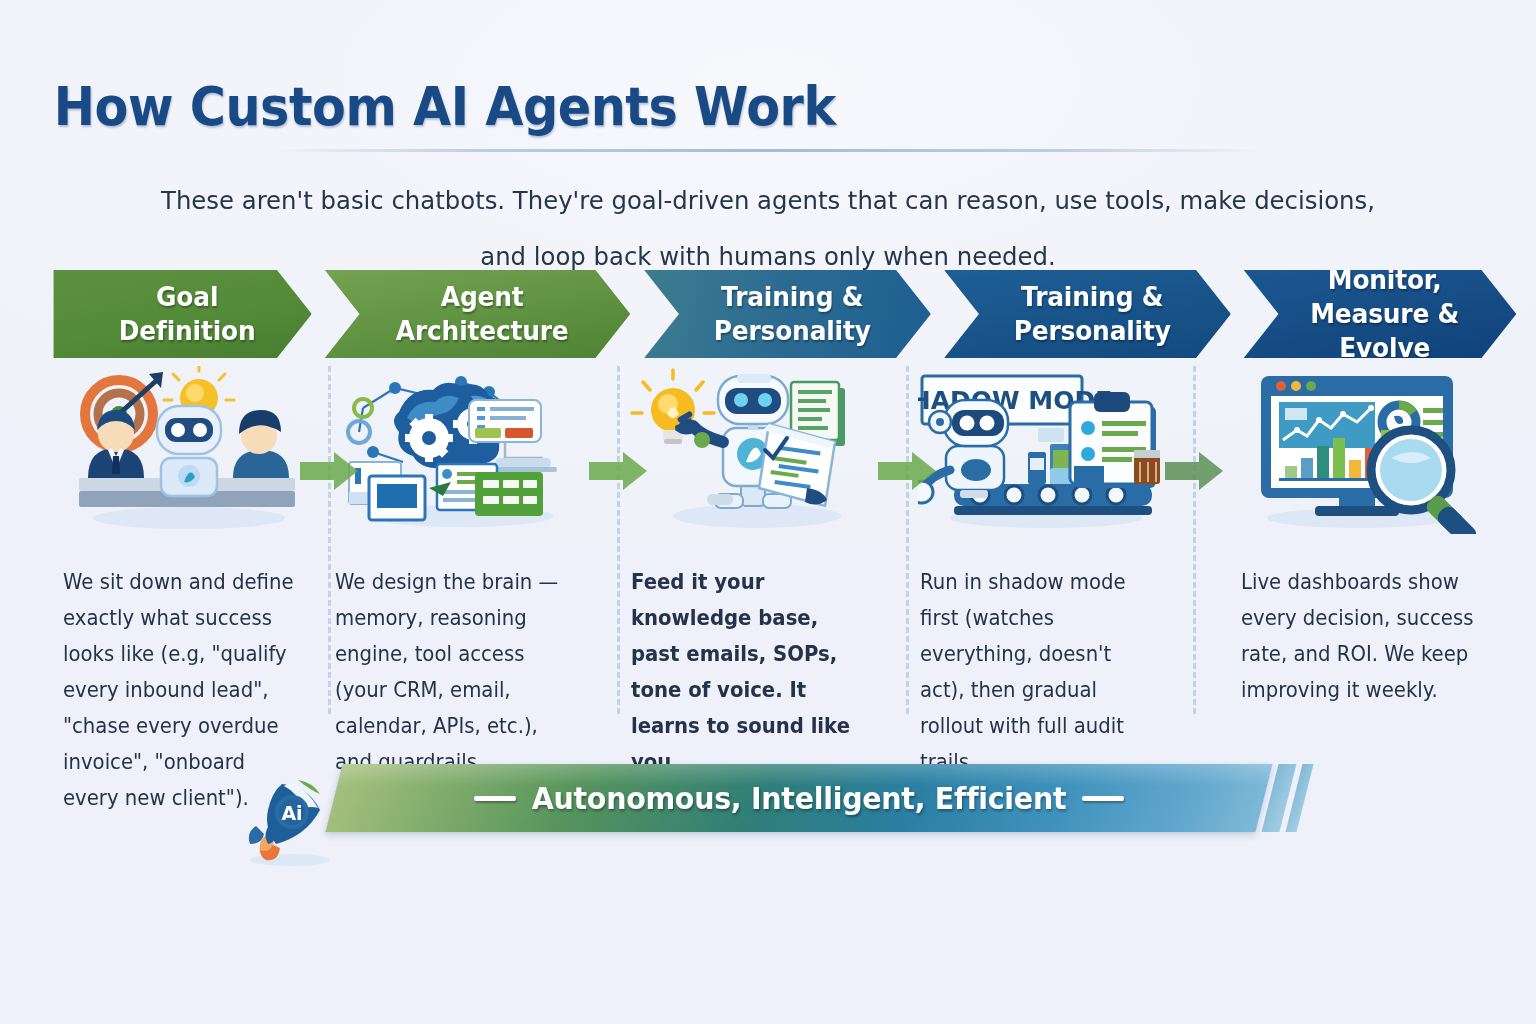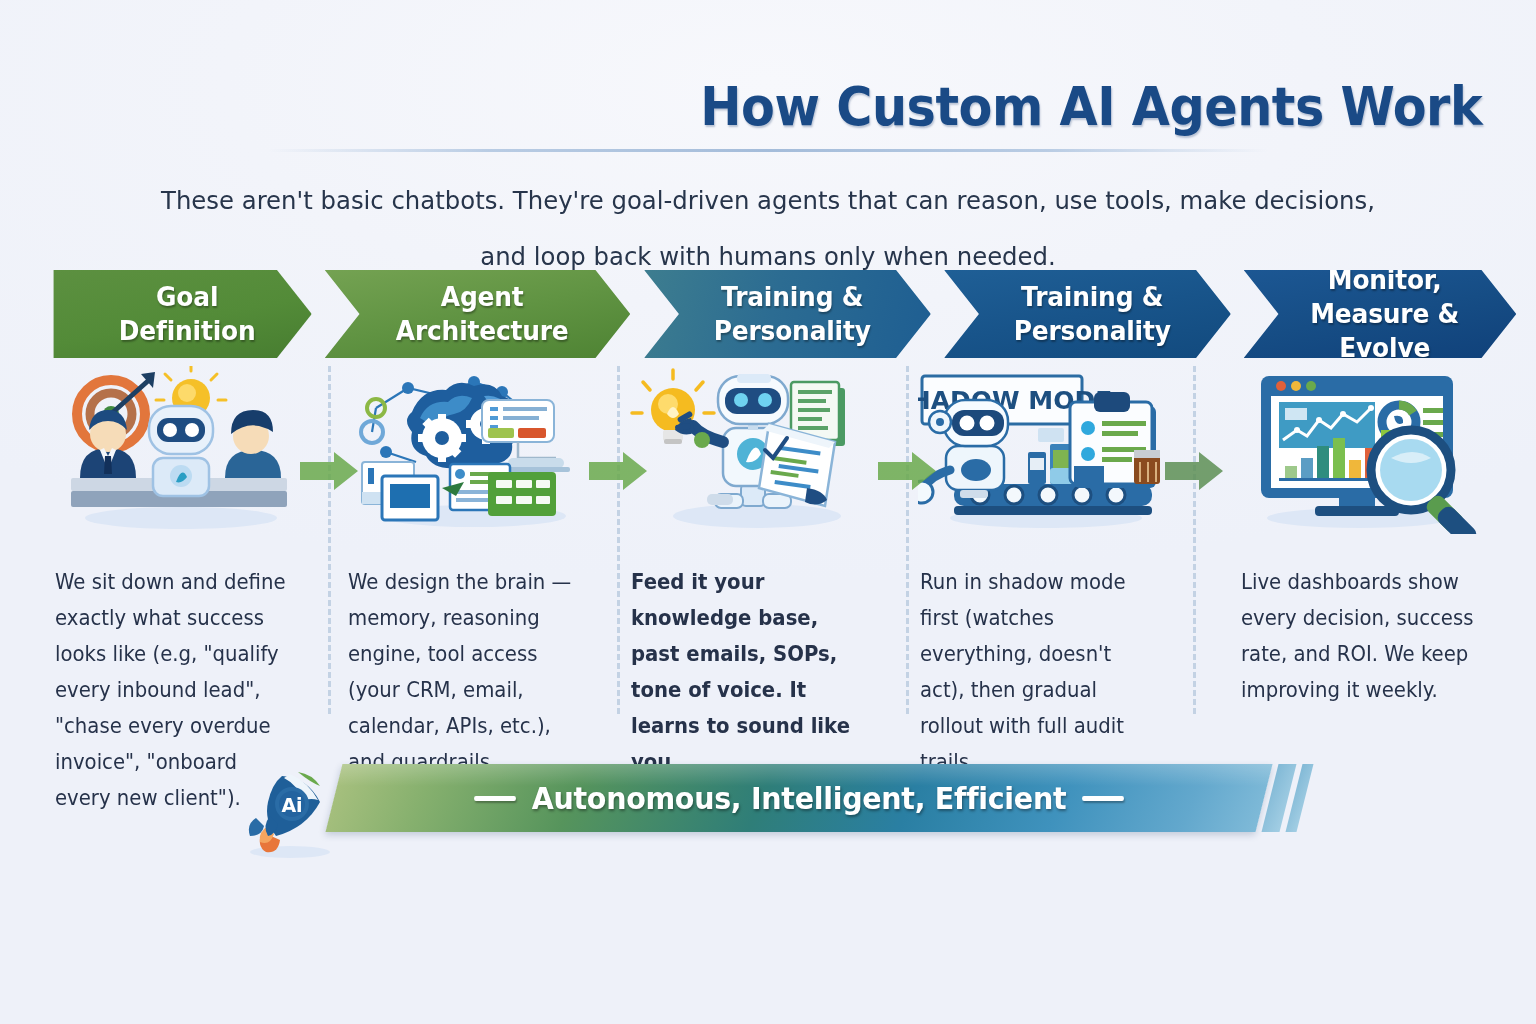--- a/index.html
+++ b/index.html
@@ -22,21 +22,21 @@
     background:
       radial-gradient(ellipse 1200px 500px at 50% 8%, #f7f8fc 0%, #f2f4fa 45%, #eef1f9 100%);
     overflow: hidden;
   }
 
   
   #title-block {
     position: absolute;
     left: 0; right: 0;
     top: 76px;
-    text-align: right;
+    text-align: left;
   }
   #page-title {
     font-family: "DejaVu Sans", sans-serif;
     font-weight: 700;
     font-size: 53px;
     letter-spacing: -0.5px;
     color: #1a4a86;
     text-shadow: 1px 2px 2px rgba(30,60,110,0.28);
     transform: scaleX(0.93);
     white-space: nowrap;
@@ -128,22 +128,22 @@
     top: 362px;
     width: 1437px;
     height: 392px;
   }
   .col {
     position: absolute;
     top: 0;
     width: 287px;
     height: 392px;
   }
-  .col-0 { left: 0; }
-  .col-1 { left: 293px; }
+  .col-0 { left: 8px; }
+  .col-1 { left: 280px; }
   .col-2 { left: 576px; font-weight: bold; }
   .col-3 { left: 865px; }
   .col-4 { left: 1186px; width: 285px; }
 
   .col-sep {
     position: absolute;
     top: 4px;
     width: 0;
     height: 348px;
     border-left: 3px dashed #c3d2e4;
@@ -241,21 +241,21 @@
     display: inline-block;
     width: 44px;
     height: 5px;
     background: #ffffff;
     border-radius: 2px;
     box-shadow: 1px 2px 2px rgba(0,0,0,0.3);
   }
 
   #rocket {
     position: absolute;
-    left: 2px; top: 8px;
+    left: 2px; top: 16px;
     width: 112px; height: 100px;
   }
   #rocket svg { width: 100%; height: 100%; display: block; }
 </style>
 </head>
 <body>
 
 <div id="page">
 
   <div id="title-block">

